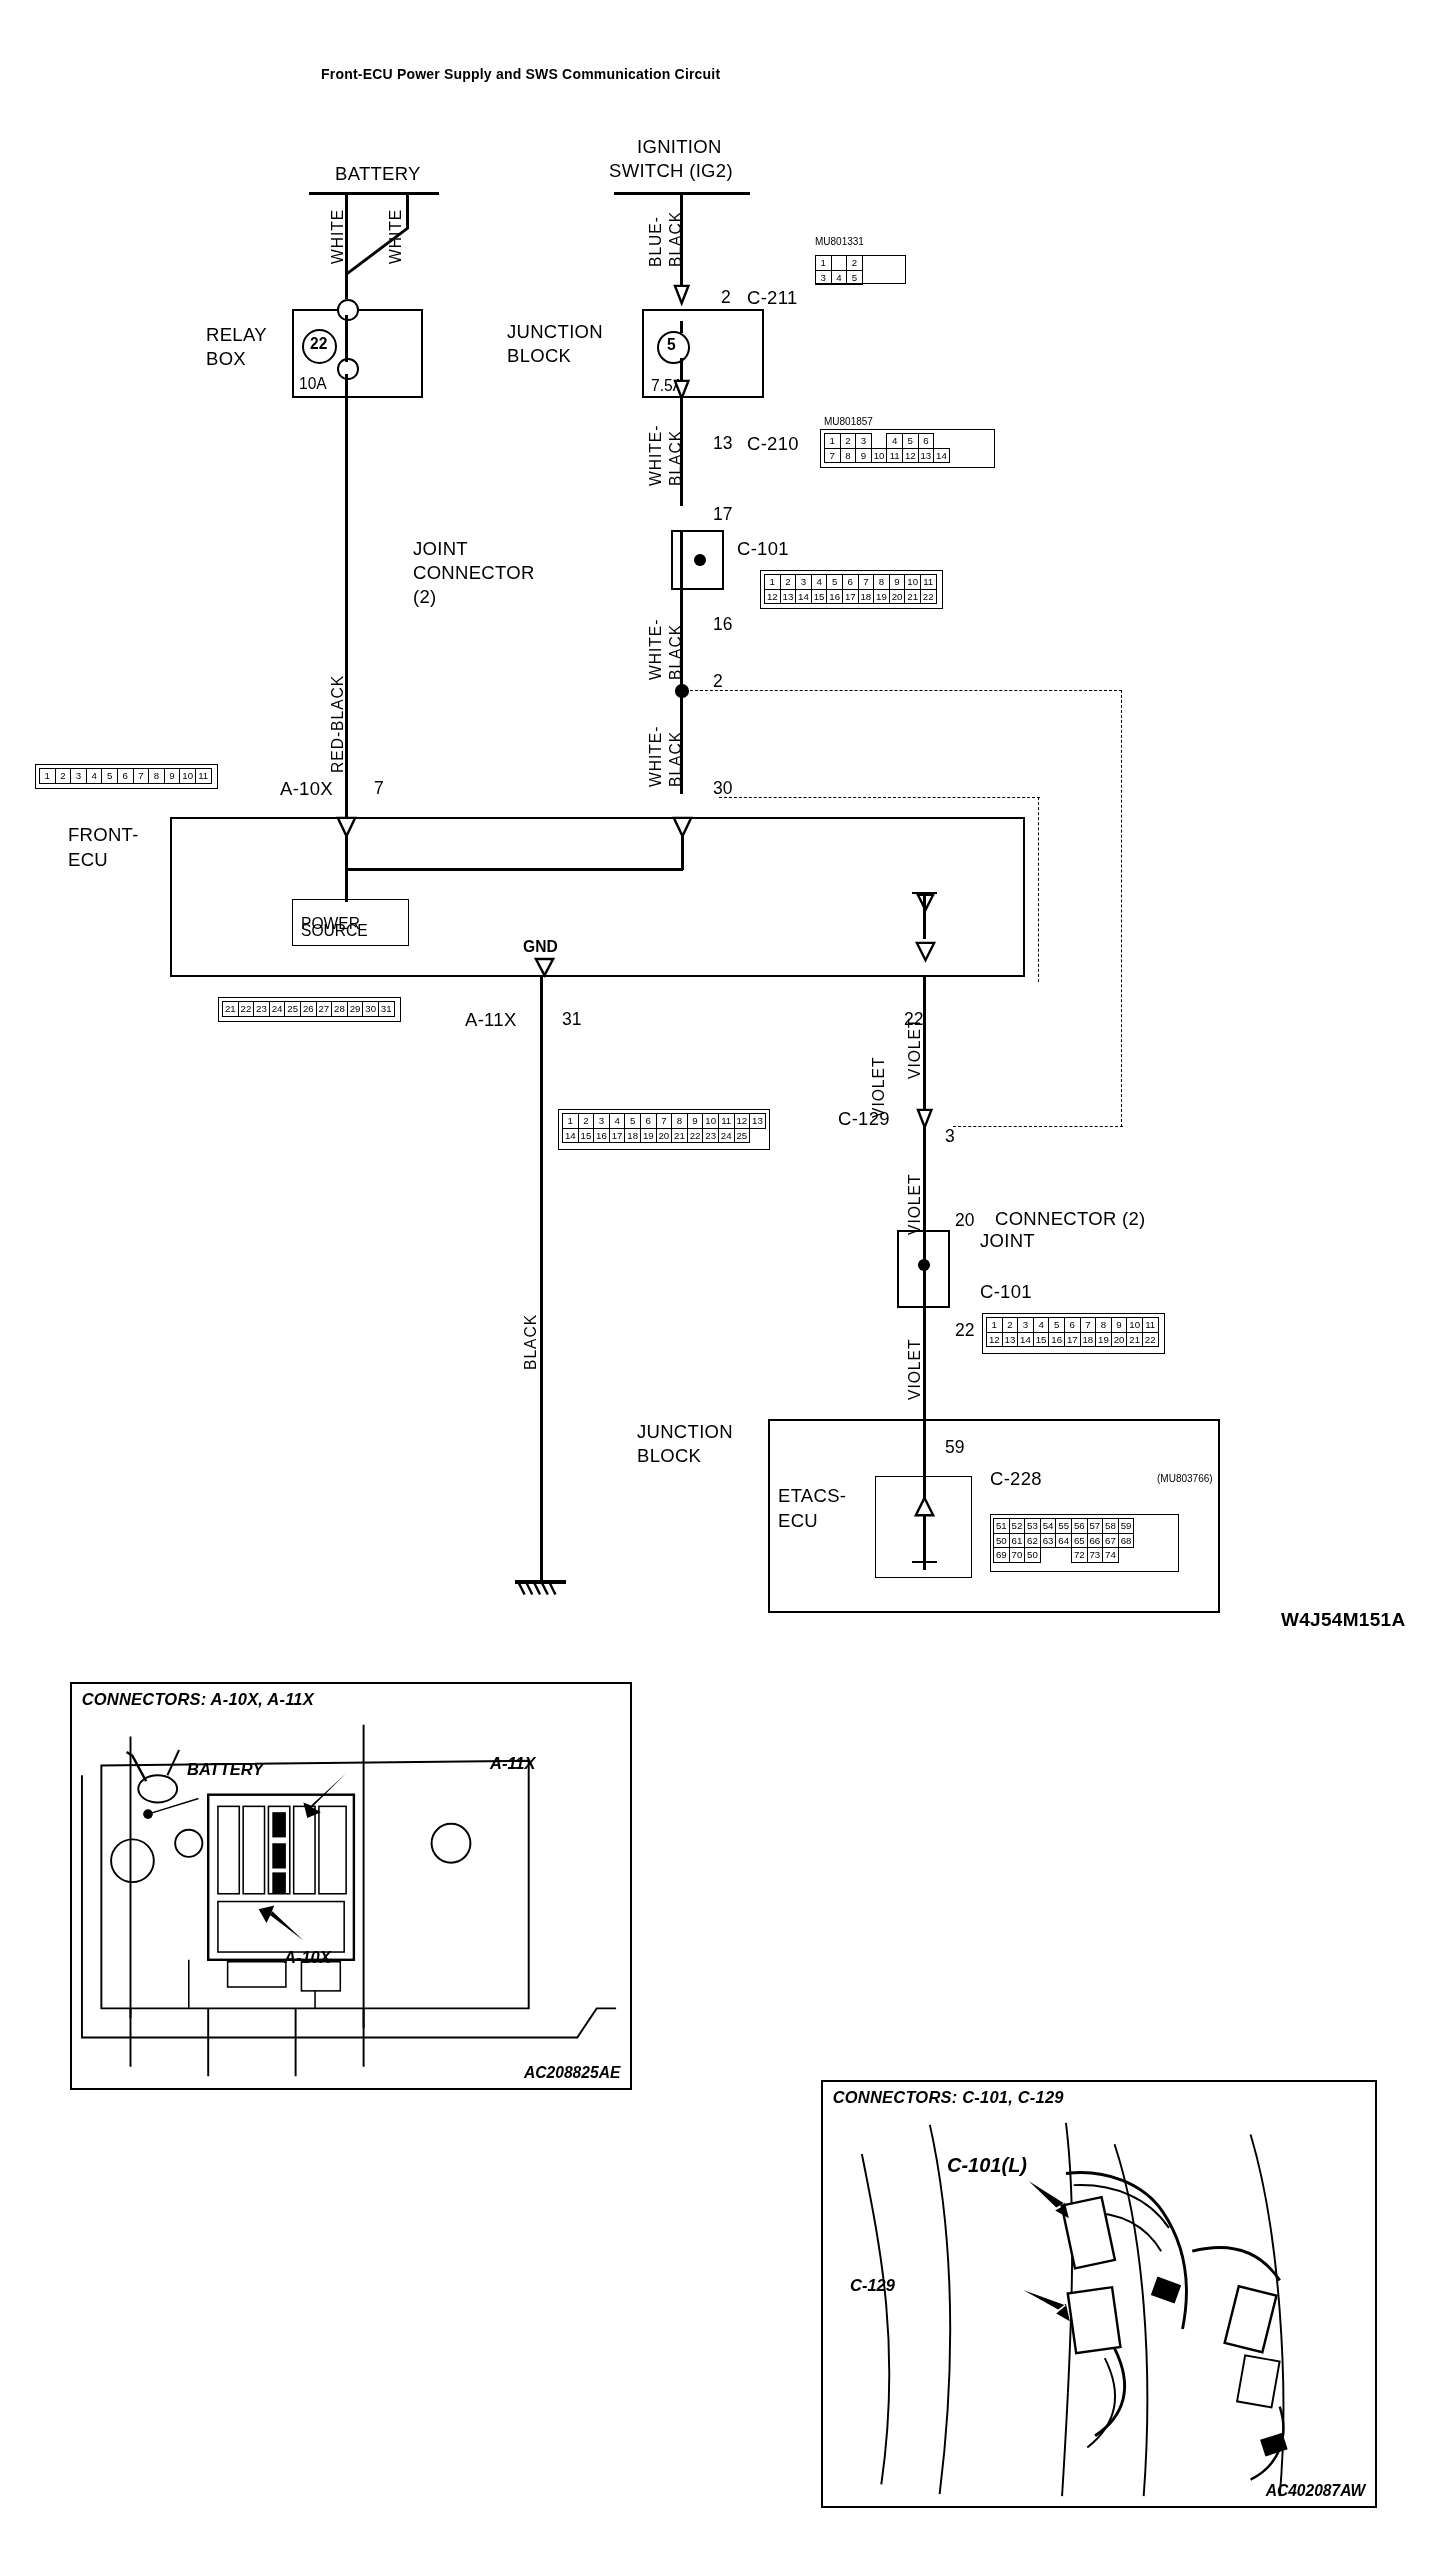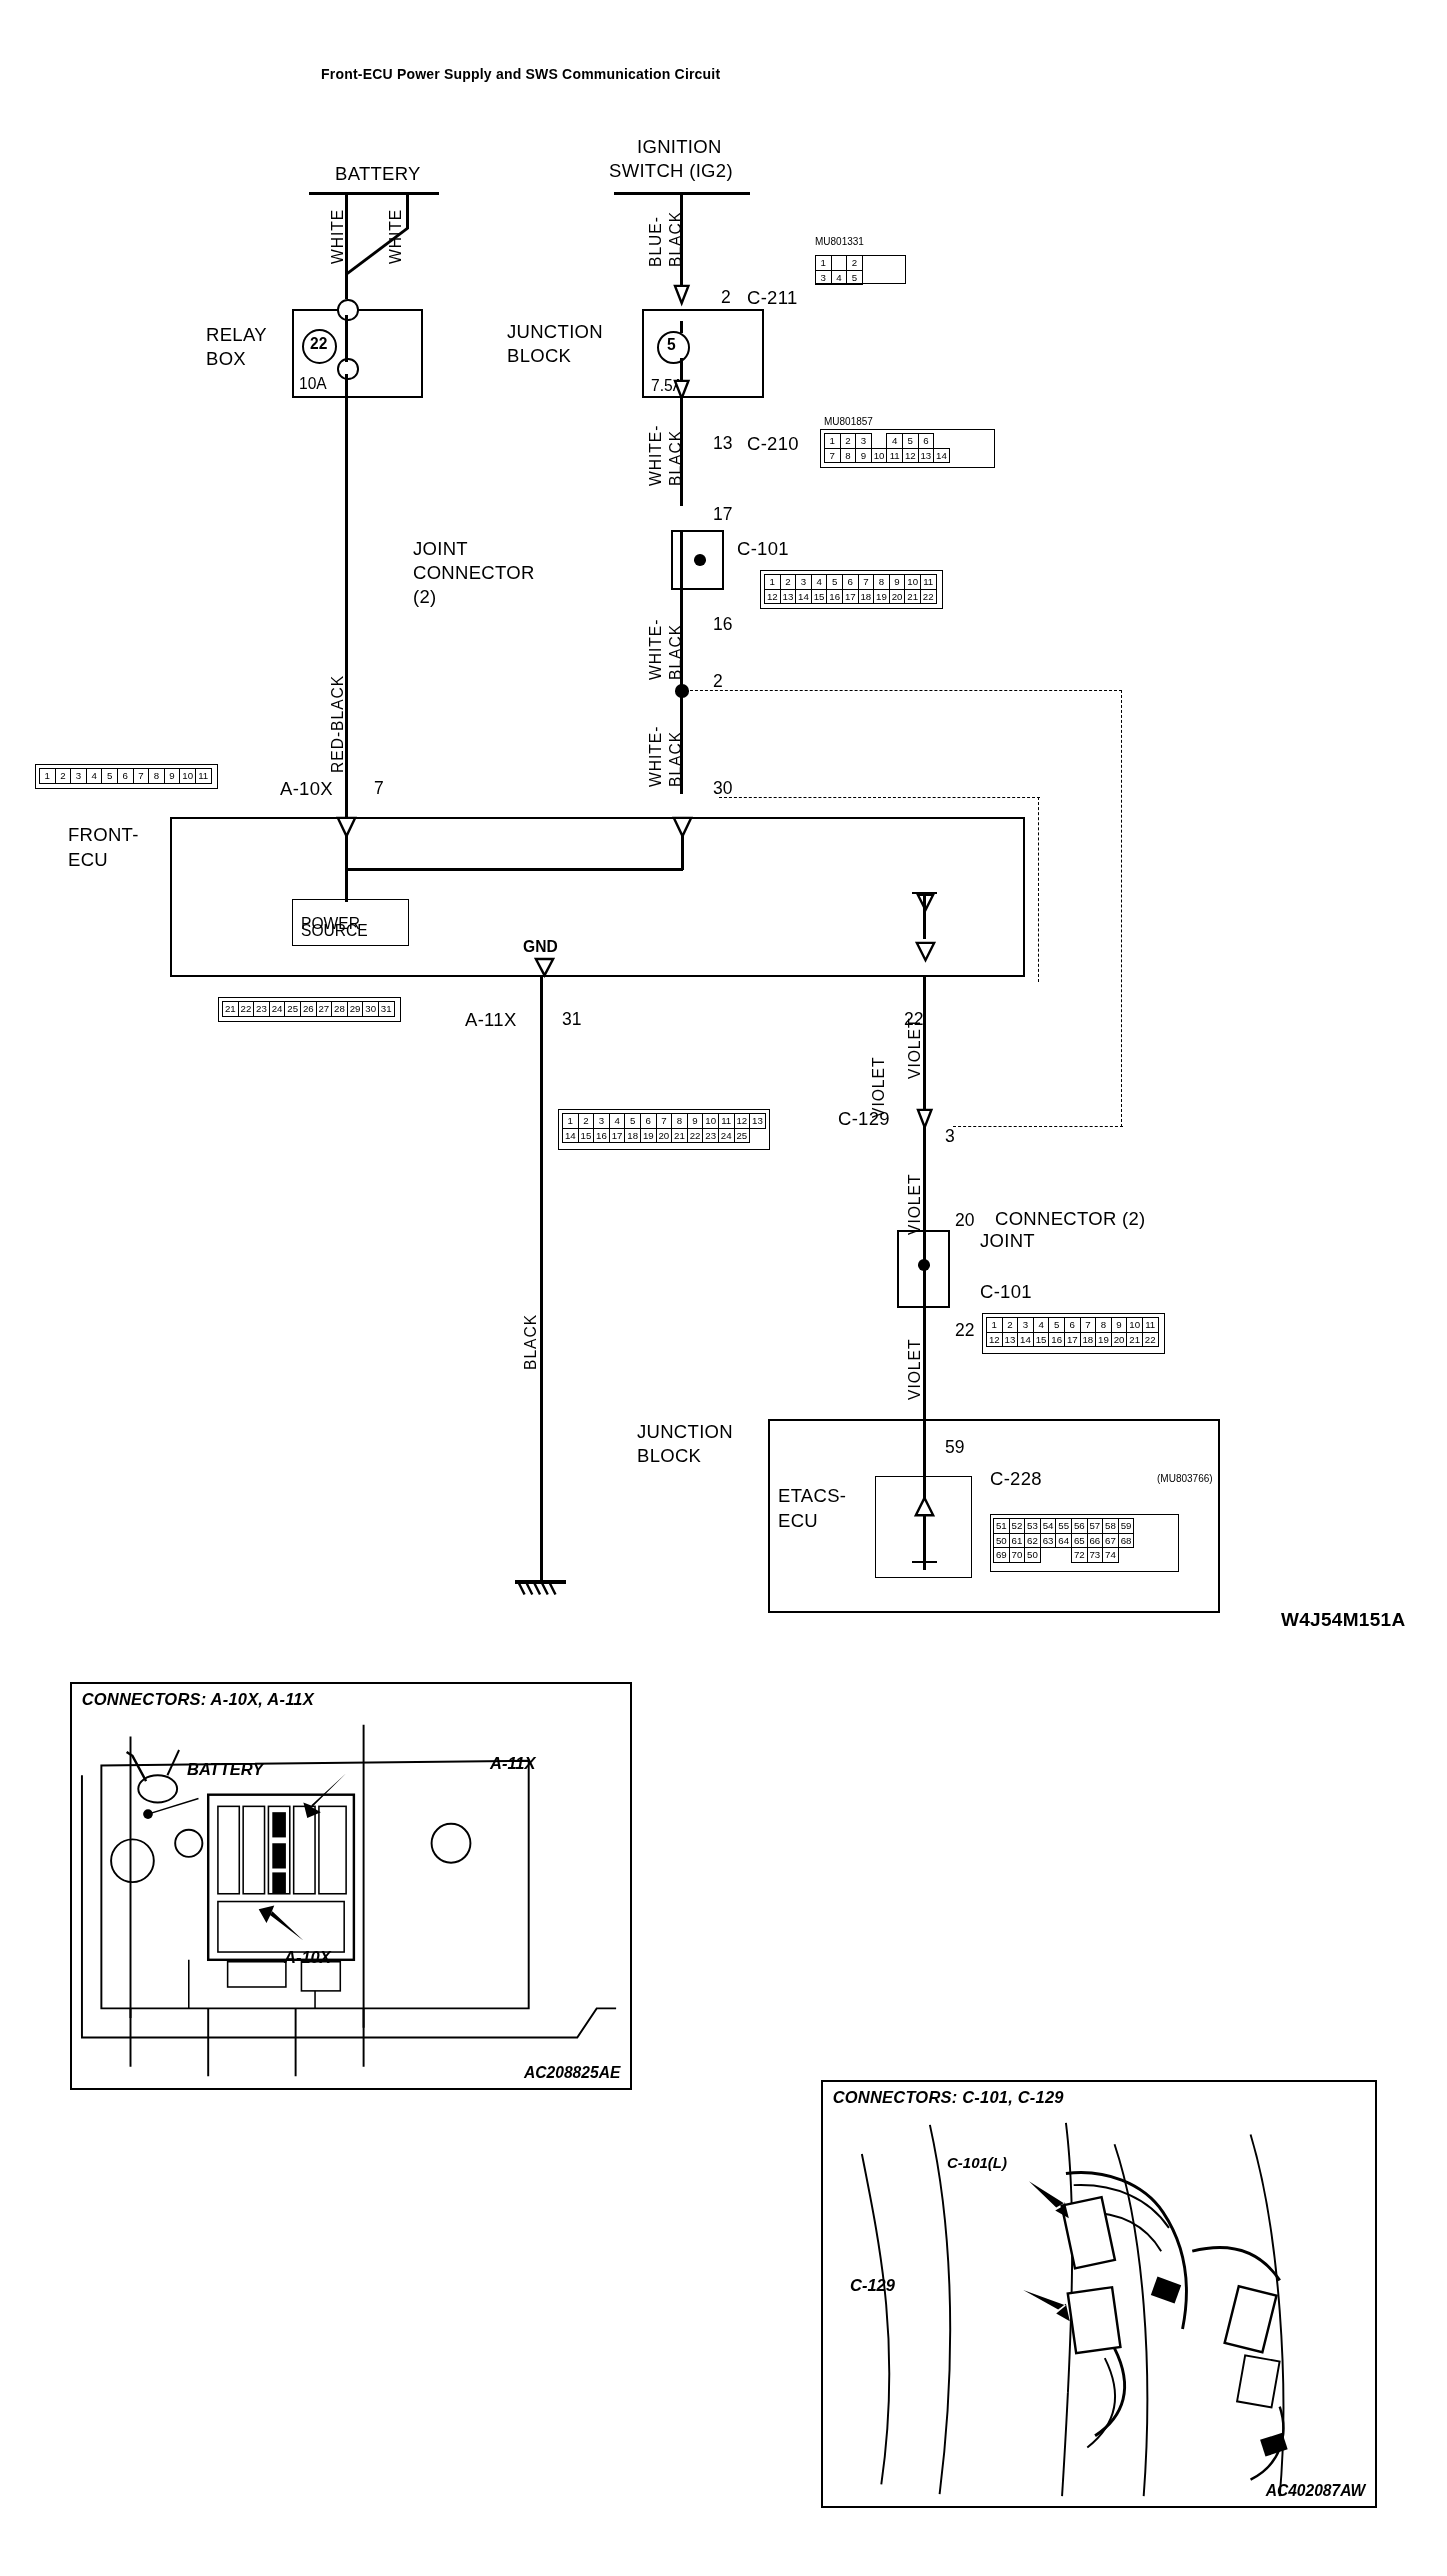--- a/index.html
+++ b/index.html
@@ -508,19 +508,19 @@
       <path d="M300,240 C320,280 310,310 280,330" stroke="#000" stroke-width="3" fill="none"></path>
       <path d="M290,250 C310,290 300,320 272,342" stroke="#000" stroke-width="2" fill="none"></path>
       <path d="M470,300 C480,330 470,360 440,375" stroke="#000" stroke-width="2.5" fill="none"></path>
 
       <path d="M212,68 L250,92 L239,98 L253,106 L249,90 L240,95 Z" fill="#000"></path>
       <path d="M206,180 L250,196 L240,204 L254,212 L250,194 L242,200 Z" fill="#000"></path>
 
       <rect x="340" y="170" width="26" height="20" fill="#000" transform="rotate(20 353 180)"></rect>
       <rect x="452" y="330" width="24" height="18" fill="#000" transform="rotate(-18 464 339)"></rect>
     </svg>
-    <div class="abs lbl-sm" style="left:124px;top:72px;font-weight:bold;font-size:15px;">C-101(L)</div>
+    <div class="abs lbl-sm" style="left:124px;top:72px;font-weight:bold;font-size:20px;">C-101(L)</div>
     <div class="abs lbl-sm" style="left:27px;top:194px;font-weight:bold;font-size:16.5px;">C-129</div>
     <div class="photo-code">AC402087AW</div>
   </div>
 
 </div>
 
 
 </body></html>

